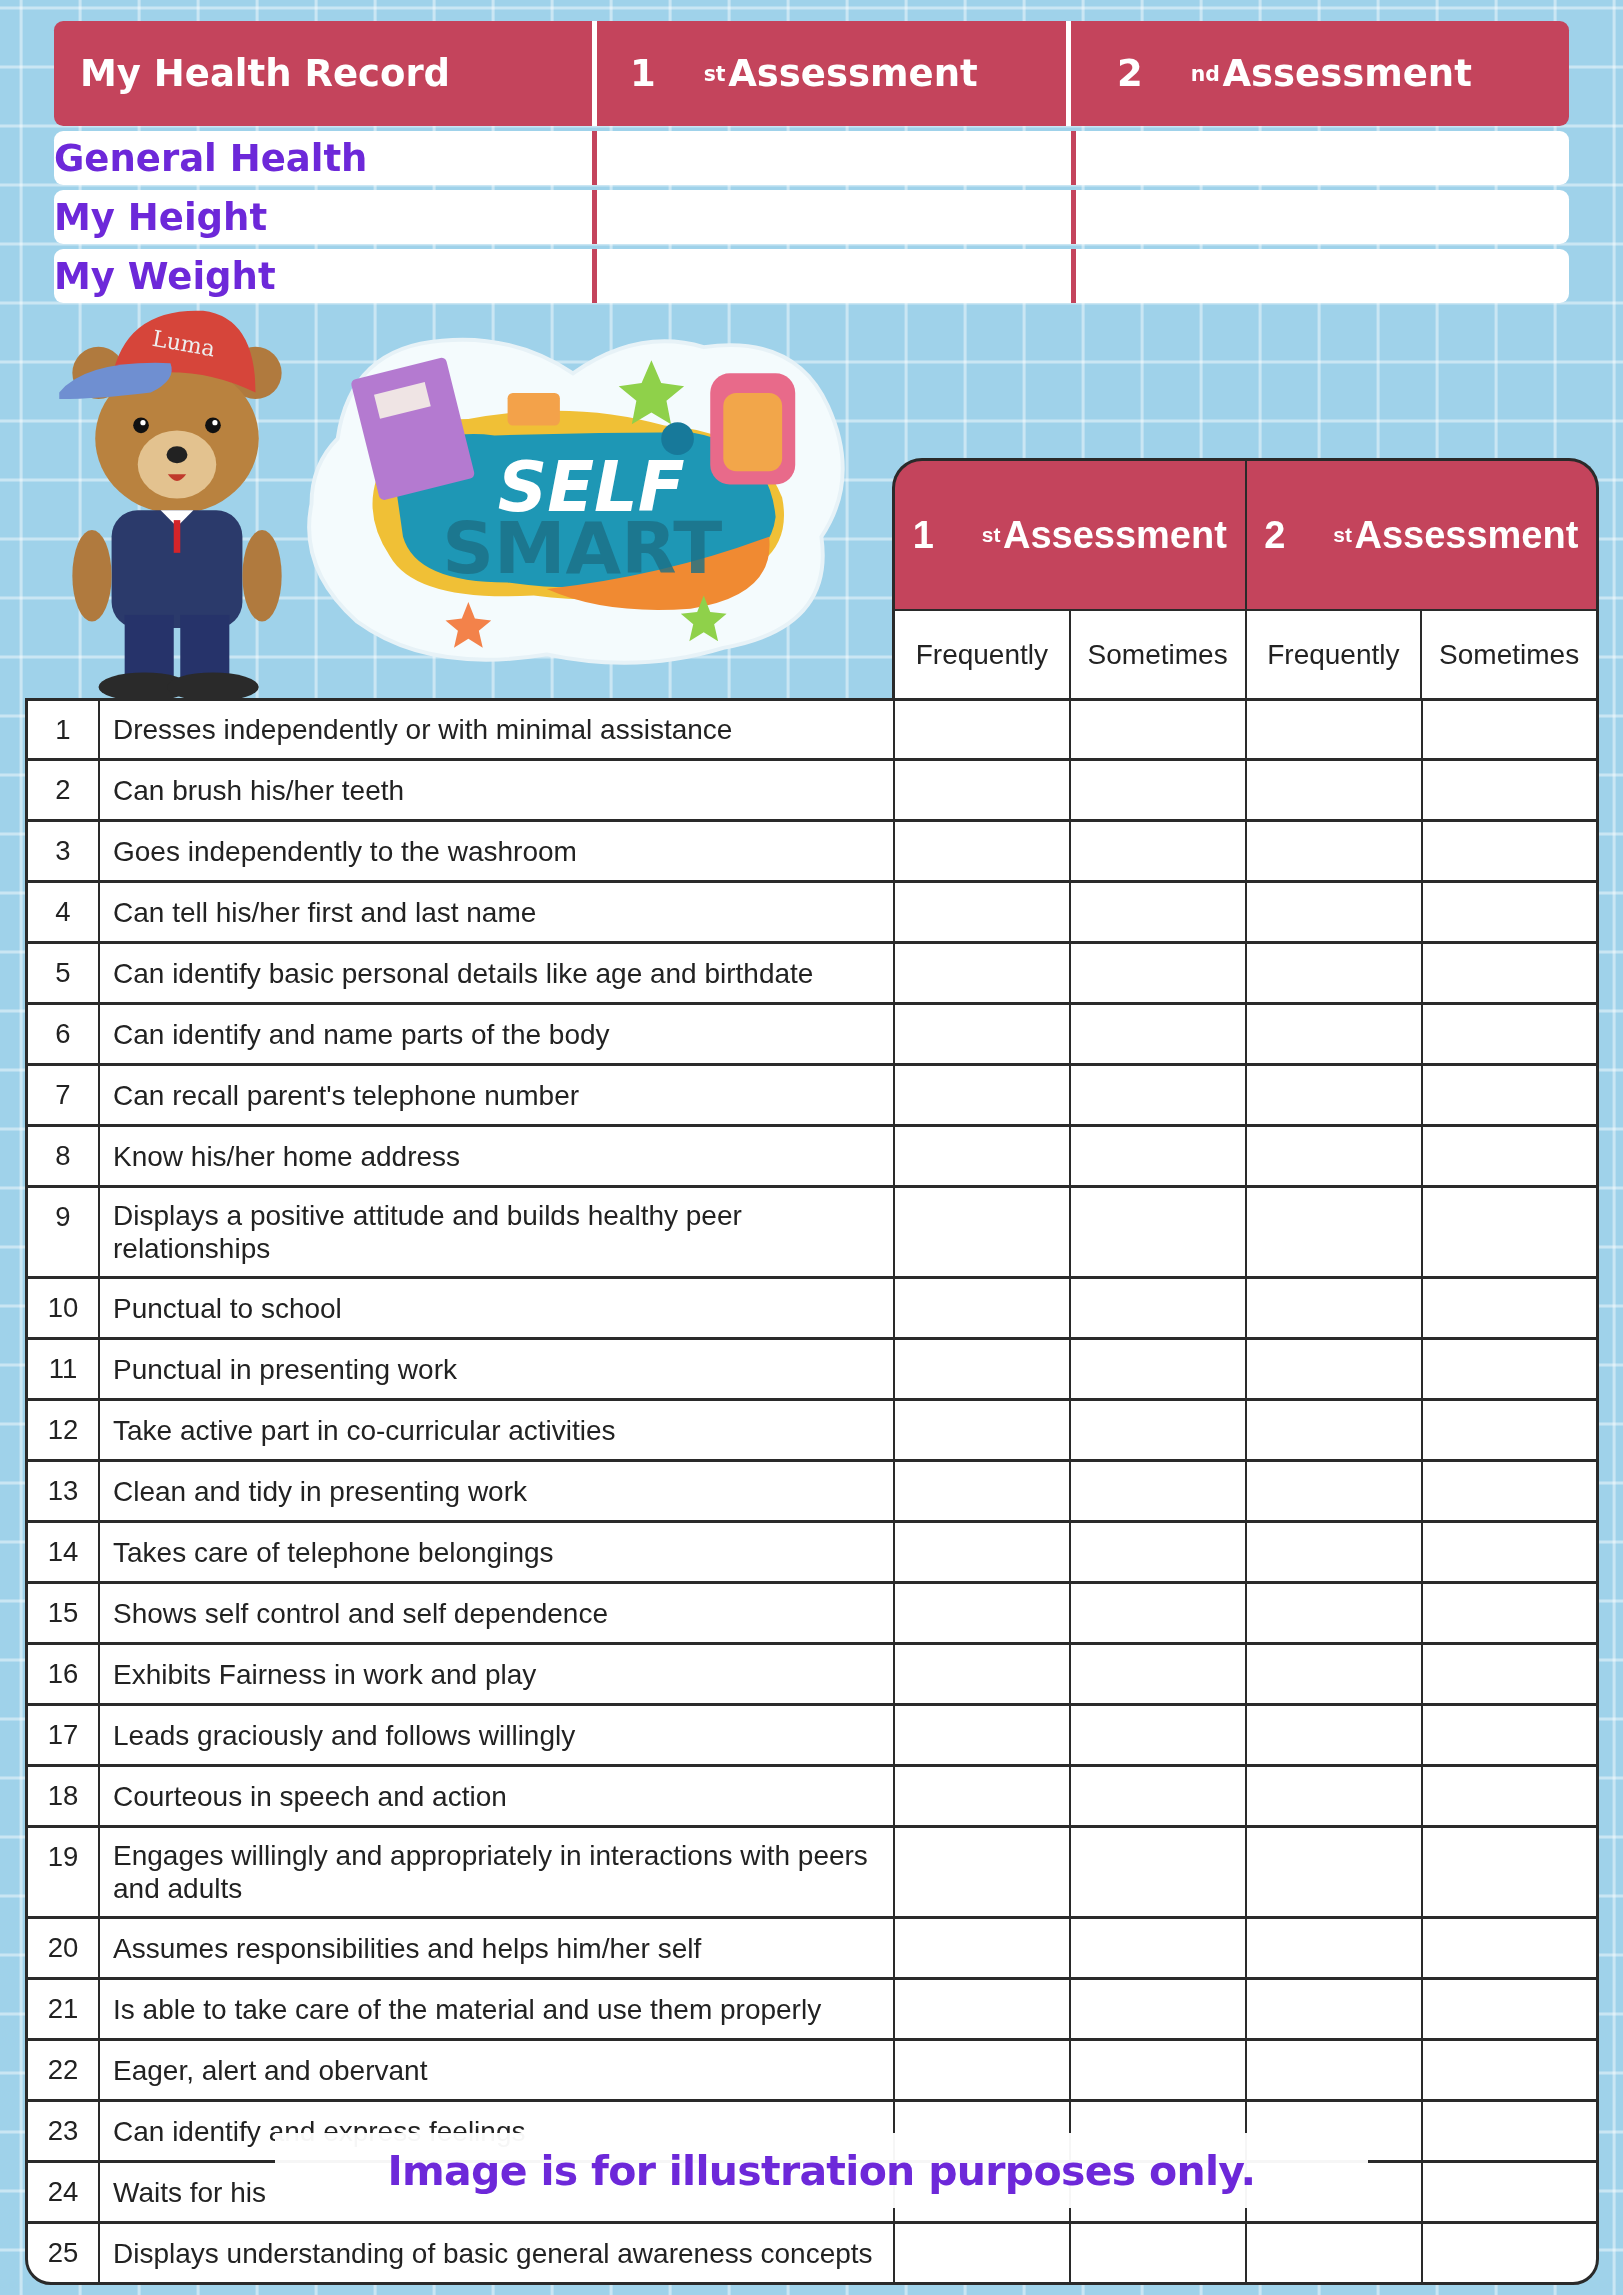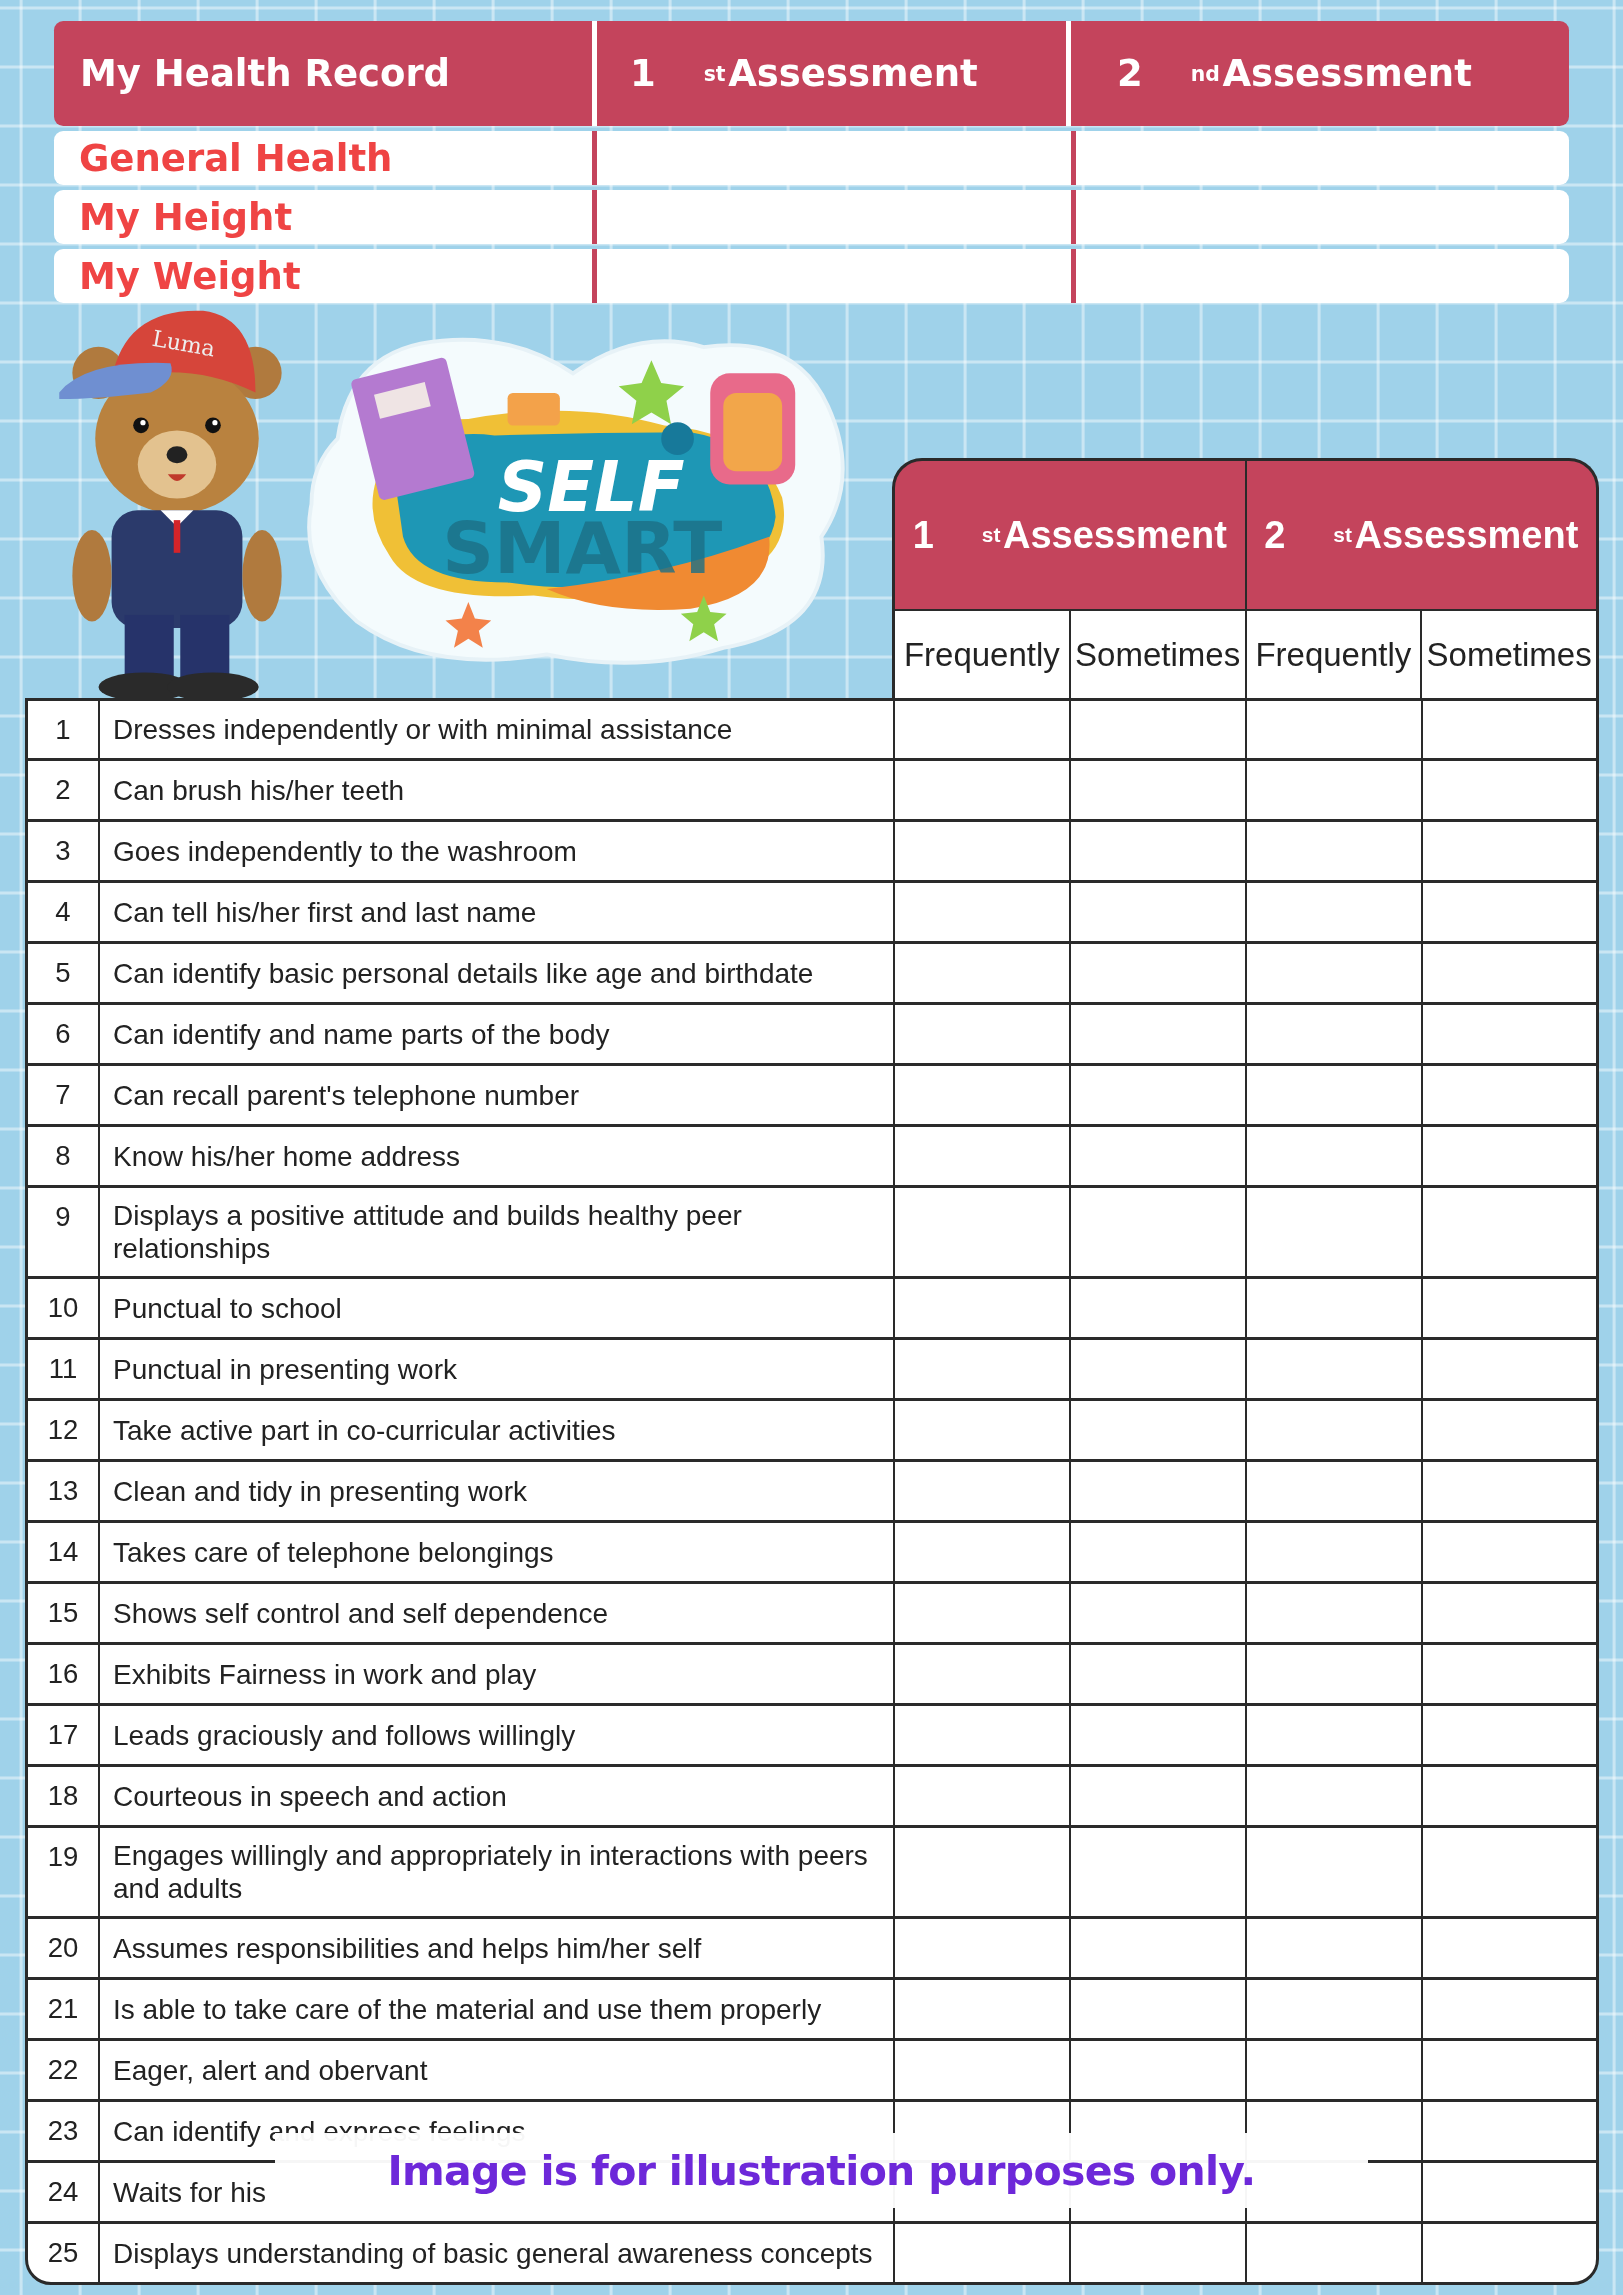--- a/index.html
+++ b/index.html
@@ -26,22 +26,22 @@
   }
   .hr-header .c1 { width:538px; }
   .hr-header .c2 { width:474px; border-left:5.2px solid #fff; padding-left:33px; }
   .hr-header .c3 { flex:1; border-left:5.2px solid #fff; padding-left:46px; }
   sup { font-size:0.55em; vertical-align:0.7em; margin-right:2.6px;margin-left:48px; }
 
   .hr-row {
     left:54px; width:1515px; height:54px; background:#fff; border-radius:9.2px; display:flex;
   }
   .hr-row .label {
-    width:538px; box-sizing:border-box; padding-left:25px;
-    color:#ef4444; font-family:"DejaVu Sans", sans-serif; font-weight:bold; font-size:37px;
+    width:538px; box-sizing:border-box; 
+    color:#6d28d9; font-family:"DejaVu Sans", sans-serif; font-weight:bold; font-size:37px;
     display:flex; align-items:center;
   }
   .hr-row .val { width:474px; border-left:5.2px solid #c4445c; }
   .hr-row .val2 { flex:1; border-left:5.2px solid #c4445c; }
 
   
   .bear { left:46px; top:301px; width:262px; height:399px; }
   .sticker { left:298px; top:321px; width:563px; height:353px; }
 
   
@@ -56,21 +56,21 @@
   }
   .assess-head .ah + .ah { border-left:2.6px solid #2a2a2a; }
 
   .sub-head {
     left:892px; top:609px; width:707px; height:90px; background:#fff;
     border-left:3.3px solid #2a2a2a; border-right:3.3px solid #2a2a2a; border-top:2.6px solid #2a2a2a;
     box-sizing:border-box; display:flex;
   }
   .sub-head .sh {
     flex:1; display:flex; align-items:center; justify-content:center;
-    font-size:33px; color:#222; font-family:"Liberation Sans", sans-serif;
+    font-size:28px; color:#222; font-family:"Liberation Sans", sans-serif;
   }
   .sub-head .sh + .sh { border-left:2.6px solid #2a2a2a; }
 
   .main-table {
     left:25px; top:698px; width:1574px; background:#fff;
     border:3.3px solid #2a2a2a; border-radius:0 0 26px 26px; overflow:hidden; box-sizing:border-box;
   }
   .trow { display:flex; border-top:3.9px solid #2a2a2a; height:61px; box-sizing:border-box; }
   .trow:first-child { border-top:none; height:57px; }
   .trow.tall { height:91px; }

